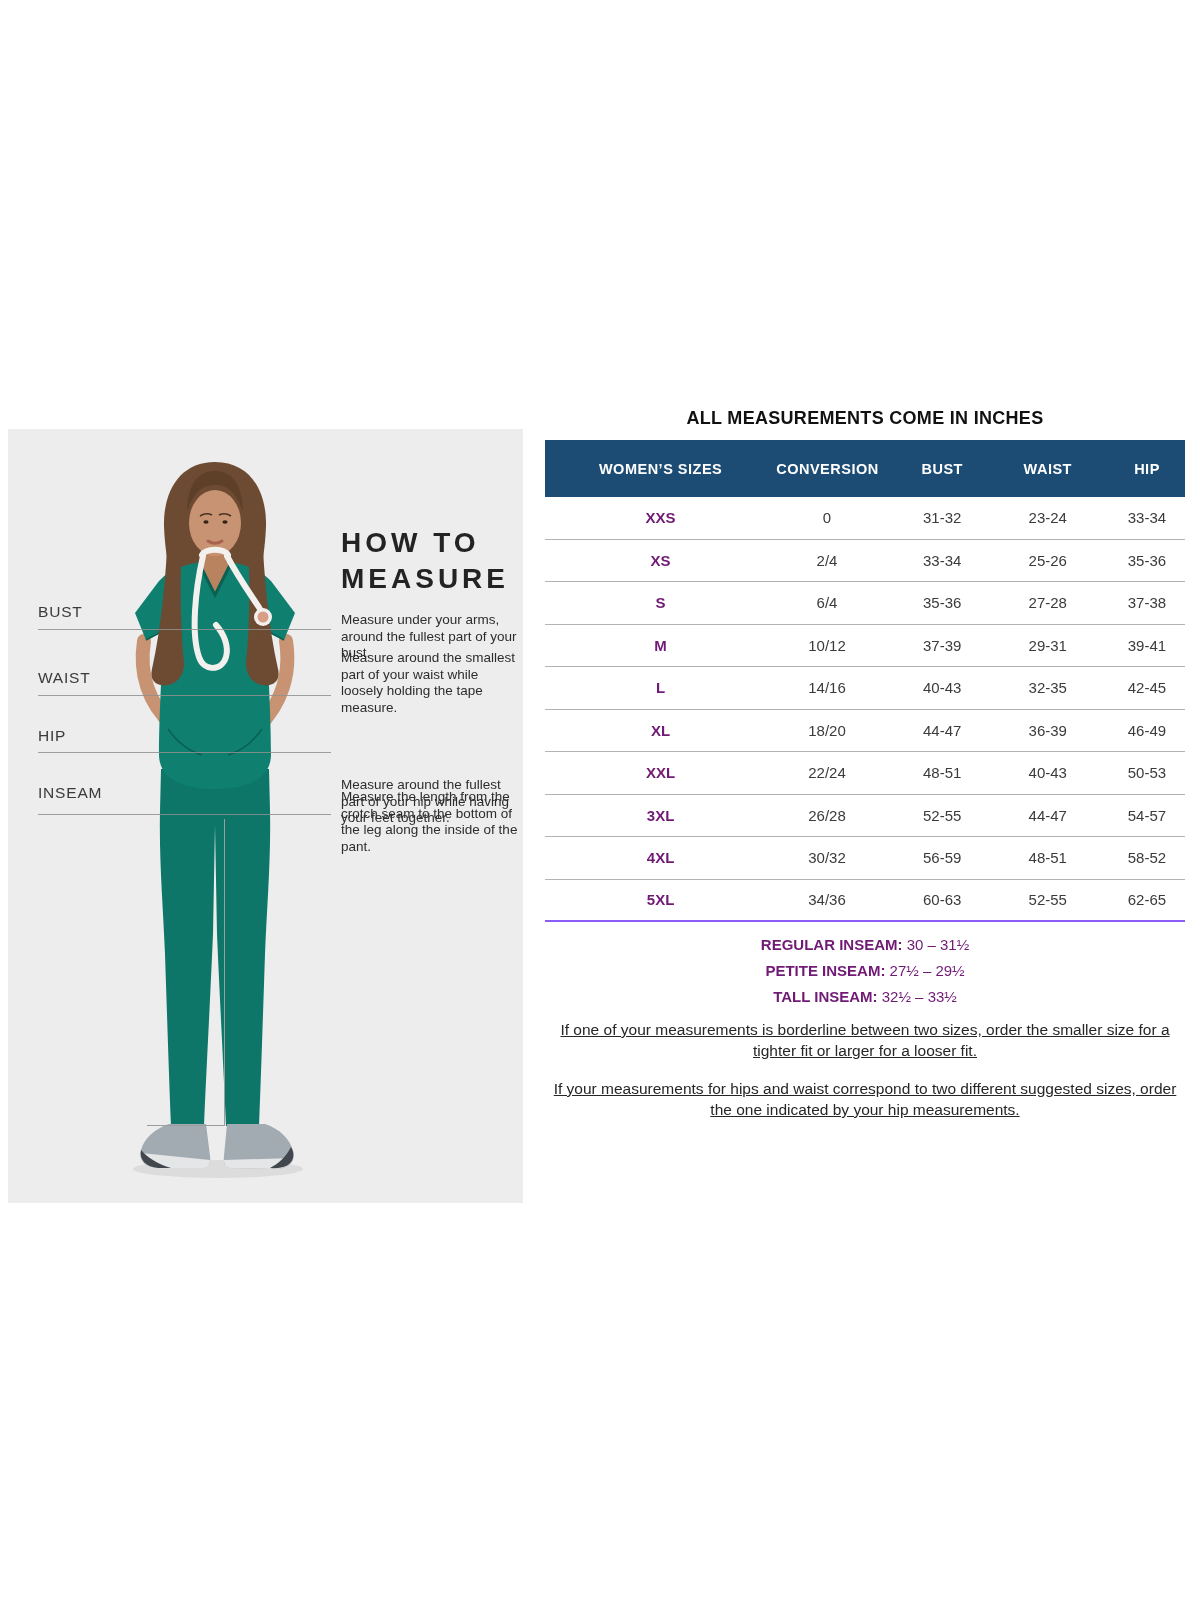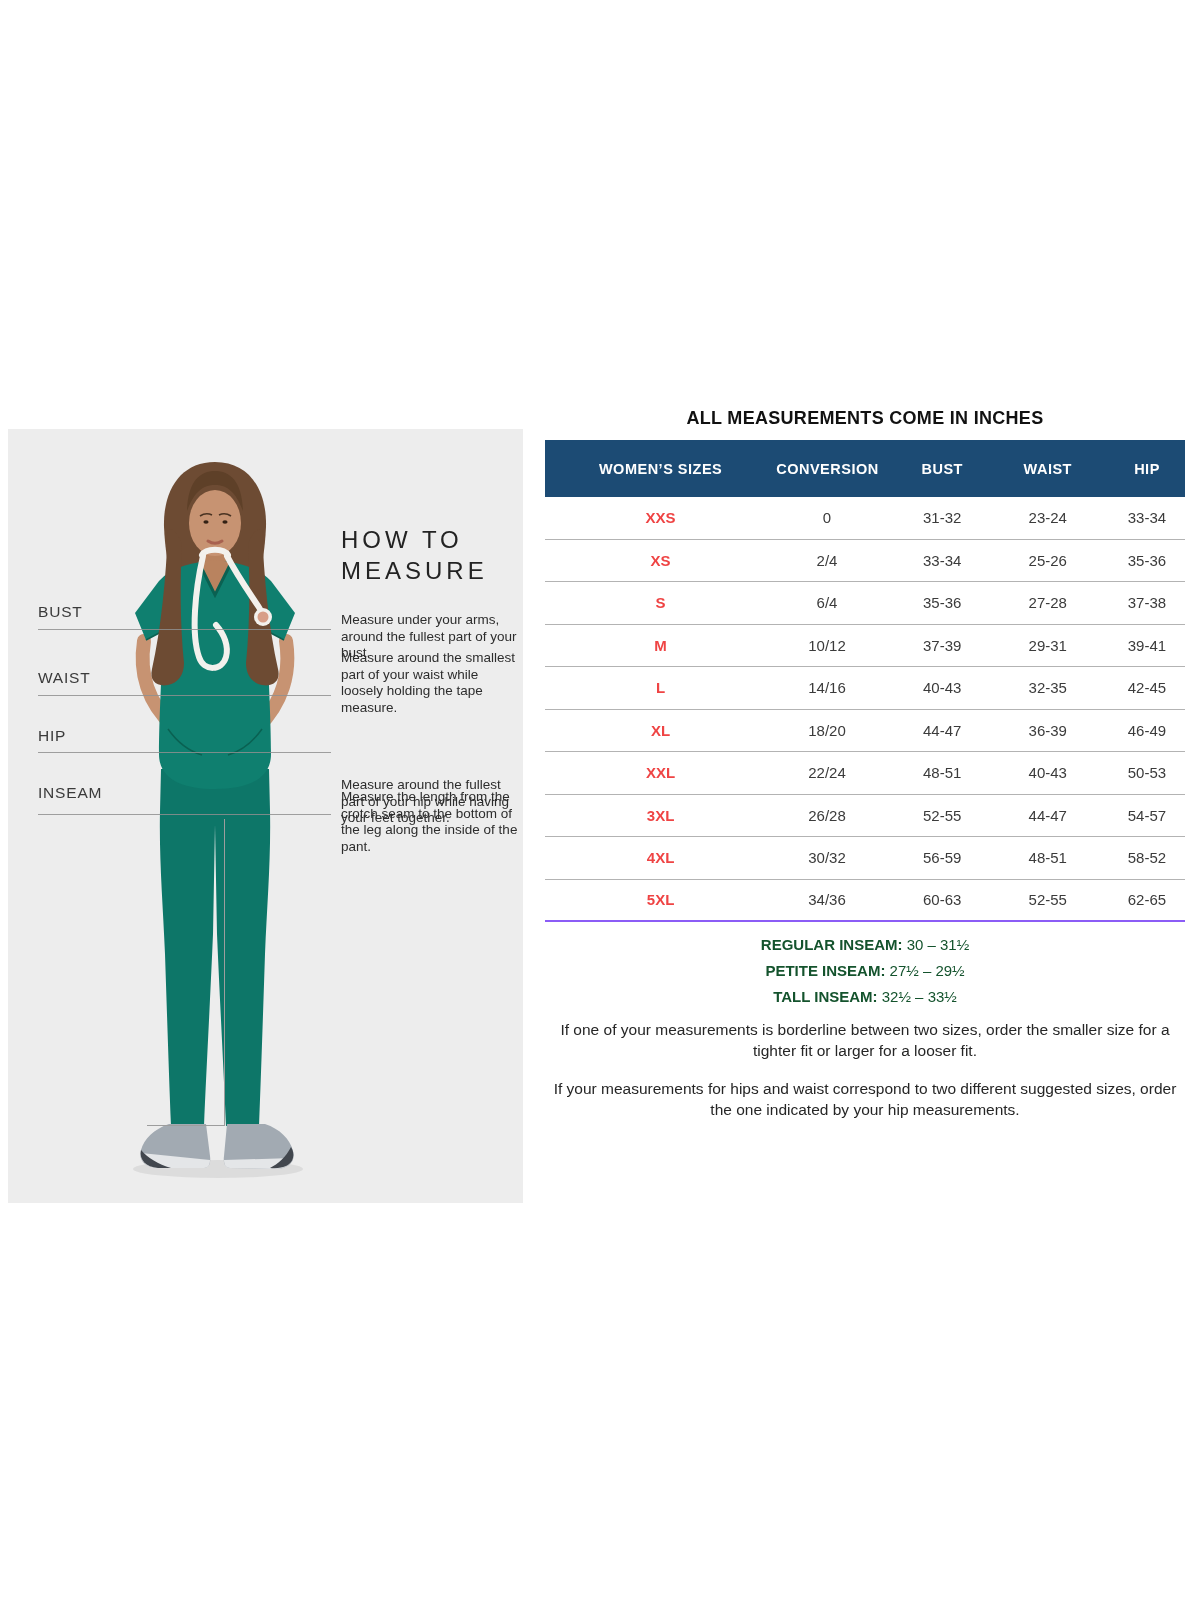--- a/index.html
+++ b/index.html
@@ -10,47 +10,47 @@
   
   .photo-panel { position:absolute; left:8px; top:429px; width:515px; height:774px; background:#ededed; }
   .figure-svg { position:absolute; left:0; top:0; width:515px; height:774px; }
 
   .m-label { position:absolute; left:30px; font-size:15.5px; letter-spacing:.8px; color:#3a3a3a; z-index:3; }
   .m-line  { position:absolute; left:30px; width:293px; height:1px; background:#8f8f8f; opacity:.85; z-index:3; }
   .inseam-vline { position:absolute; left:216px; top:390px; width:1px; height:307px; background:#9d9d9d; z-index:3; }
   .inseam-tick  { position:absolute; left:139px; top:696px; width:78px; height:1px; background:#9d9d9d; z-index:3; }
 
   .howto-heading { position:absolute; left:333px; top:96px; width:185px;
-    font-size:24px; font-weight:normal; letter-spacing:4px; line-height:1.28;
+    font-size:28px; font-weight:bold; letter-spacing:4px; line-height:1.28;
     color:#232323; white-space:pre-line; z-index:3; }
   .m-desc { position:absolute; left:333px; width:180px; font-size:13.5px; line-height:1.24; color:#2d2d2d; z-index:3; }
   .m-desc.d0 { top:167px;margin-top:16px; }
   .m-desc.d1 { top:221px; }
   .m-desc.d2 { top:305px;margin-top:43px; }
   .m-desc.d3 { top:360px; }
 
   
   .chart-title { position:absolute; left:545px; top:408px; width:640px; text-align:center;
     font-size:18px; font-weight:bold; letter-spacing:.3px; color:#111111; }
 
   .size-table { position:absolute; left:545px; top:440px; width:640px; }
   .t-row { display:grid; grid-template-columns:33% 19% 17% 16% 15%; align-items:center; }
   .t-head { height:57px; background:#1c4b74; }
   .t-head .cell { color:#ffffff; font-weight:bold; font-size:14.5px; letter-spacing:.5px; text-align:center; }
   .t-body-row { height:42.5px; border-bottom:1px solid #b3b3b3; }
   .t-body-row:last-child { border-bottom:2px solid #8b5cf6; }
   .cell { text-align:center; font-size:15px; color:#3b3b3b;padding-left:20px; }
-  .cell.size { color:#ef4444; font-weight:bold; }
+  .cell.size { color:#701a75; font-weight:bold; }
 
   .inseam-notes { position:absolute; left:545px; top:932px; width:640px; text-align:center; }
-  .inseam-note { font-size:15px; line-height:26px; color:#14532d; }
+  .inseam-note { font-size:15px; line-height:26px; color:#701a75; }
   .inseam-note .lbl { font-weight:bold; }
 
   .footnotes { position:absolute; left:545px; top:1019px; width:640px; text-align:center; }
-  .footnotes p { font-size:15.5px; line-height:21px; color:#262626; margin:0 0 17px 0; }
+  .footnotes p { font-size:15.5px; line-height:21px; color:#262626; margin:0 0 17px 0;text-decoration:underline; }
 </style>
 </head>
 <body>
 
 <div class="canvas">
 
   <div class="photo-panel">
 
     <svg class="figure-svg" viewBox="0 0 515 774">
 

